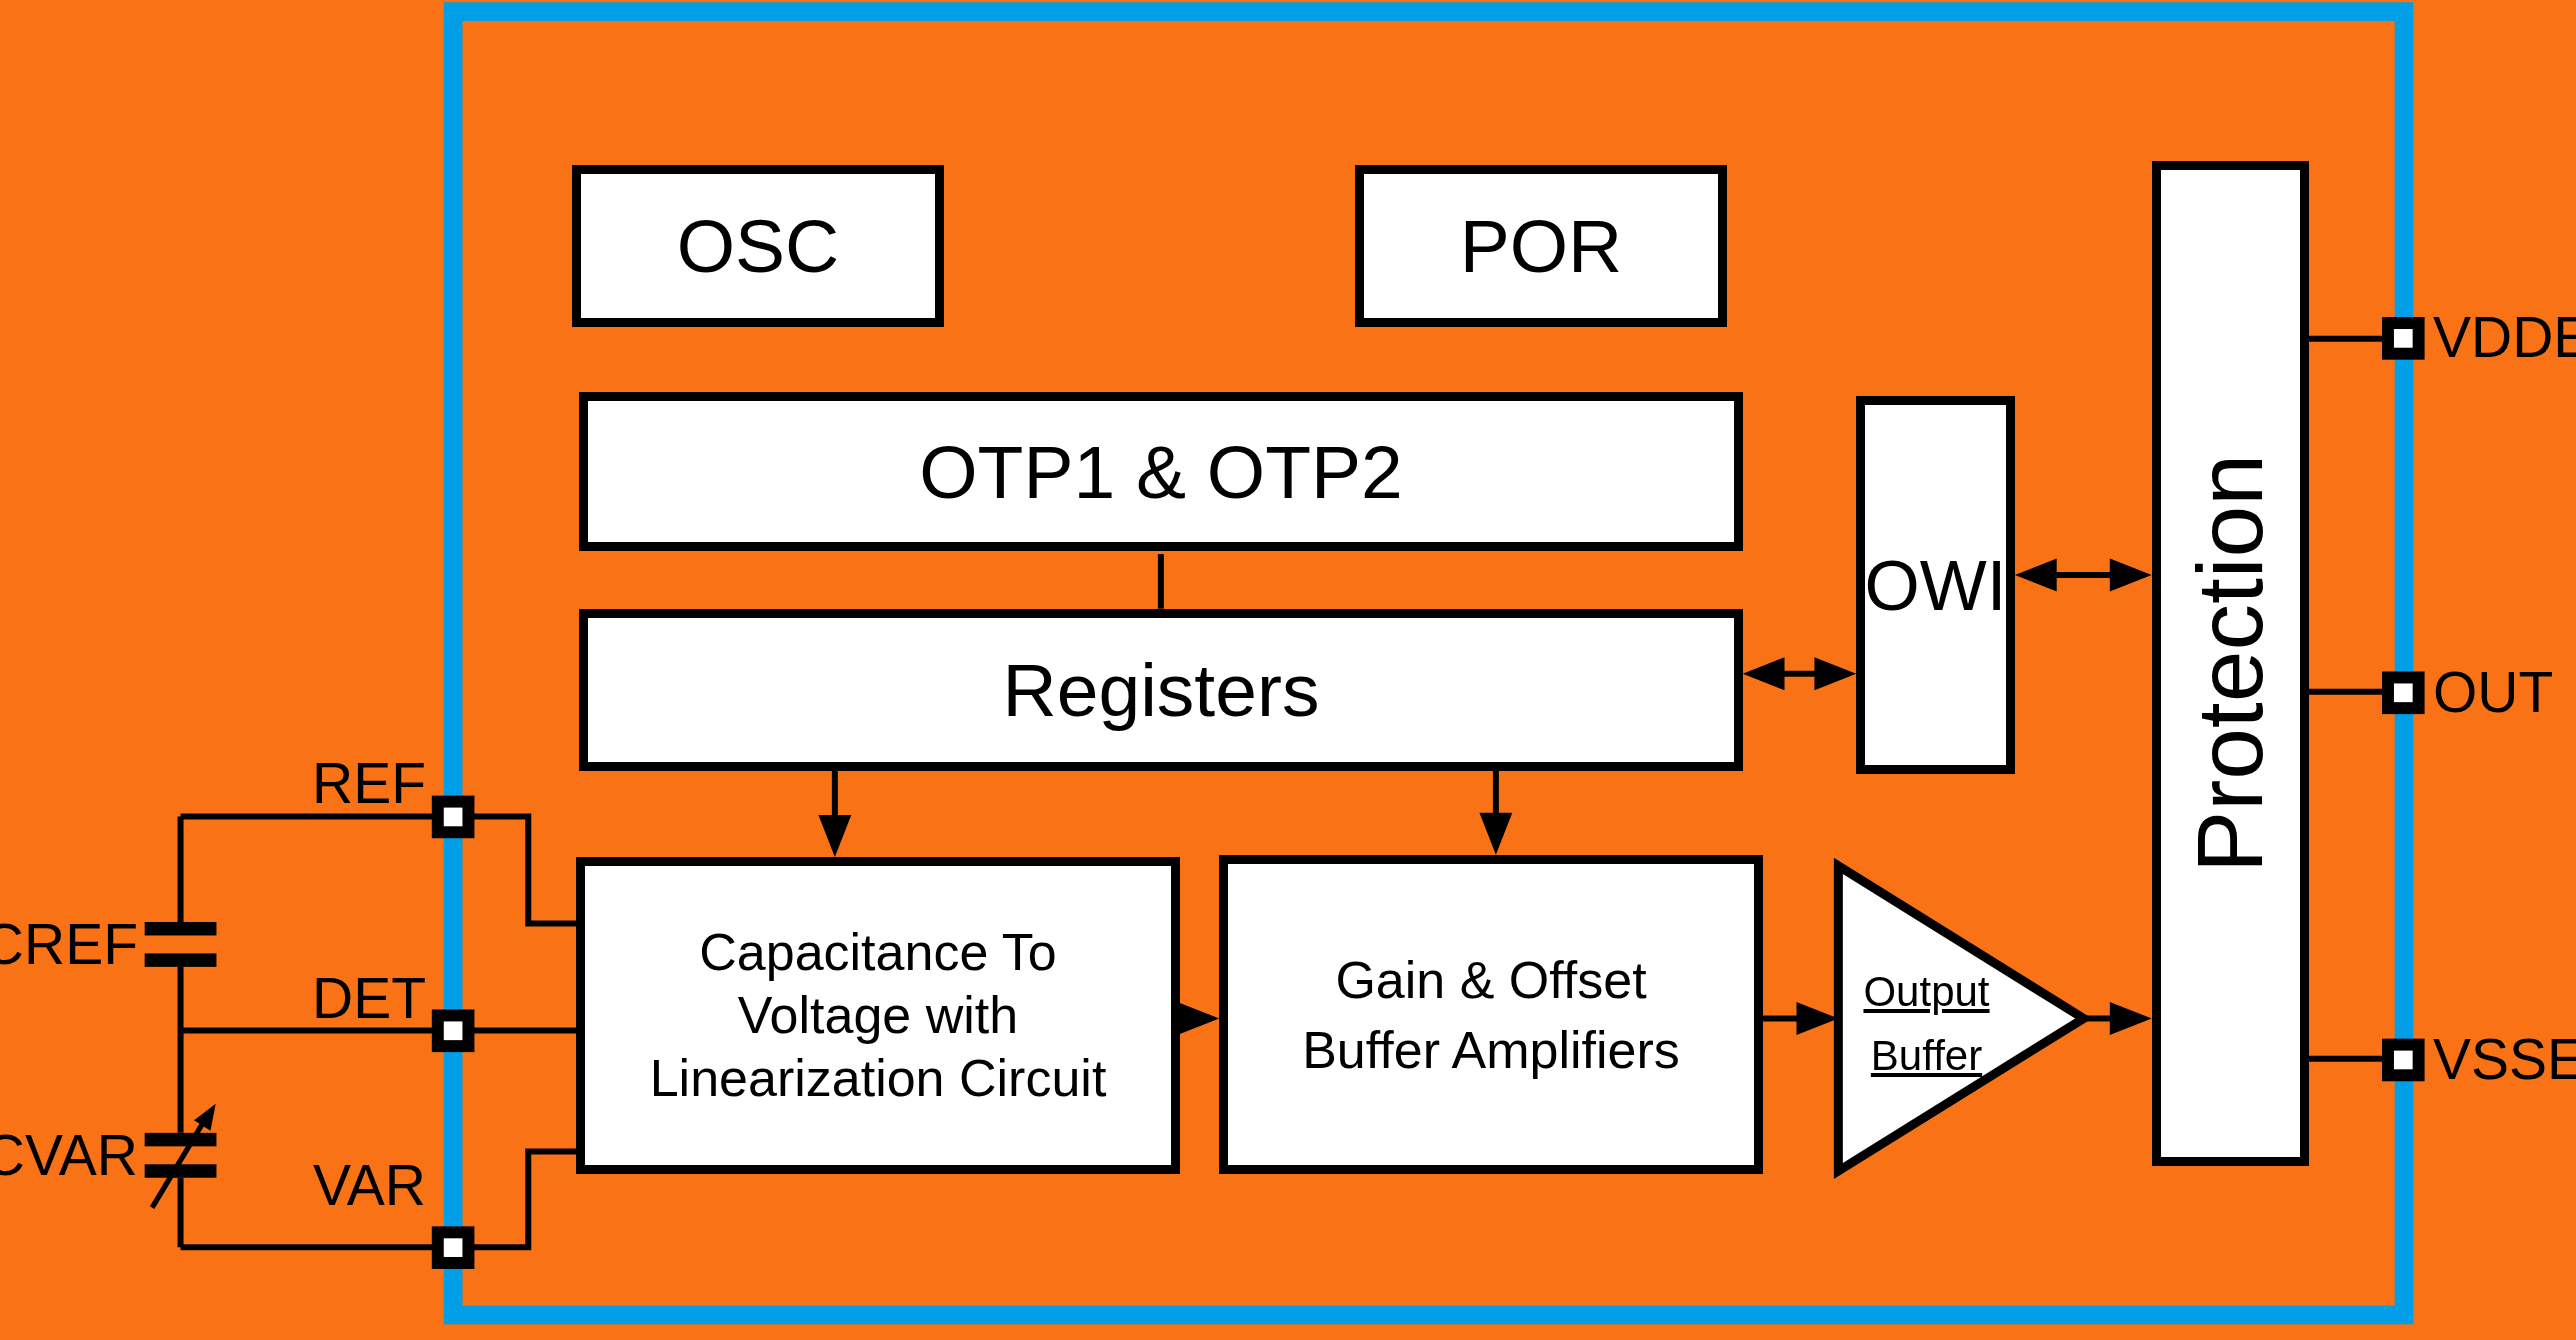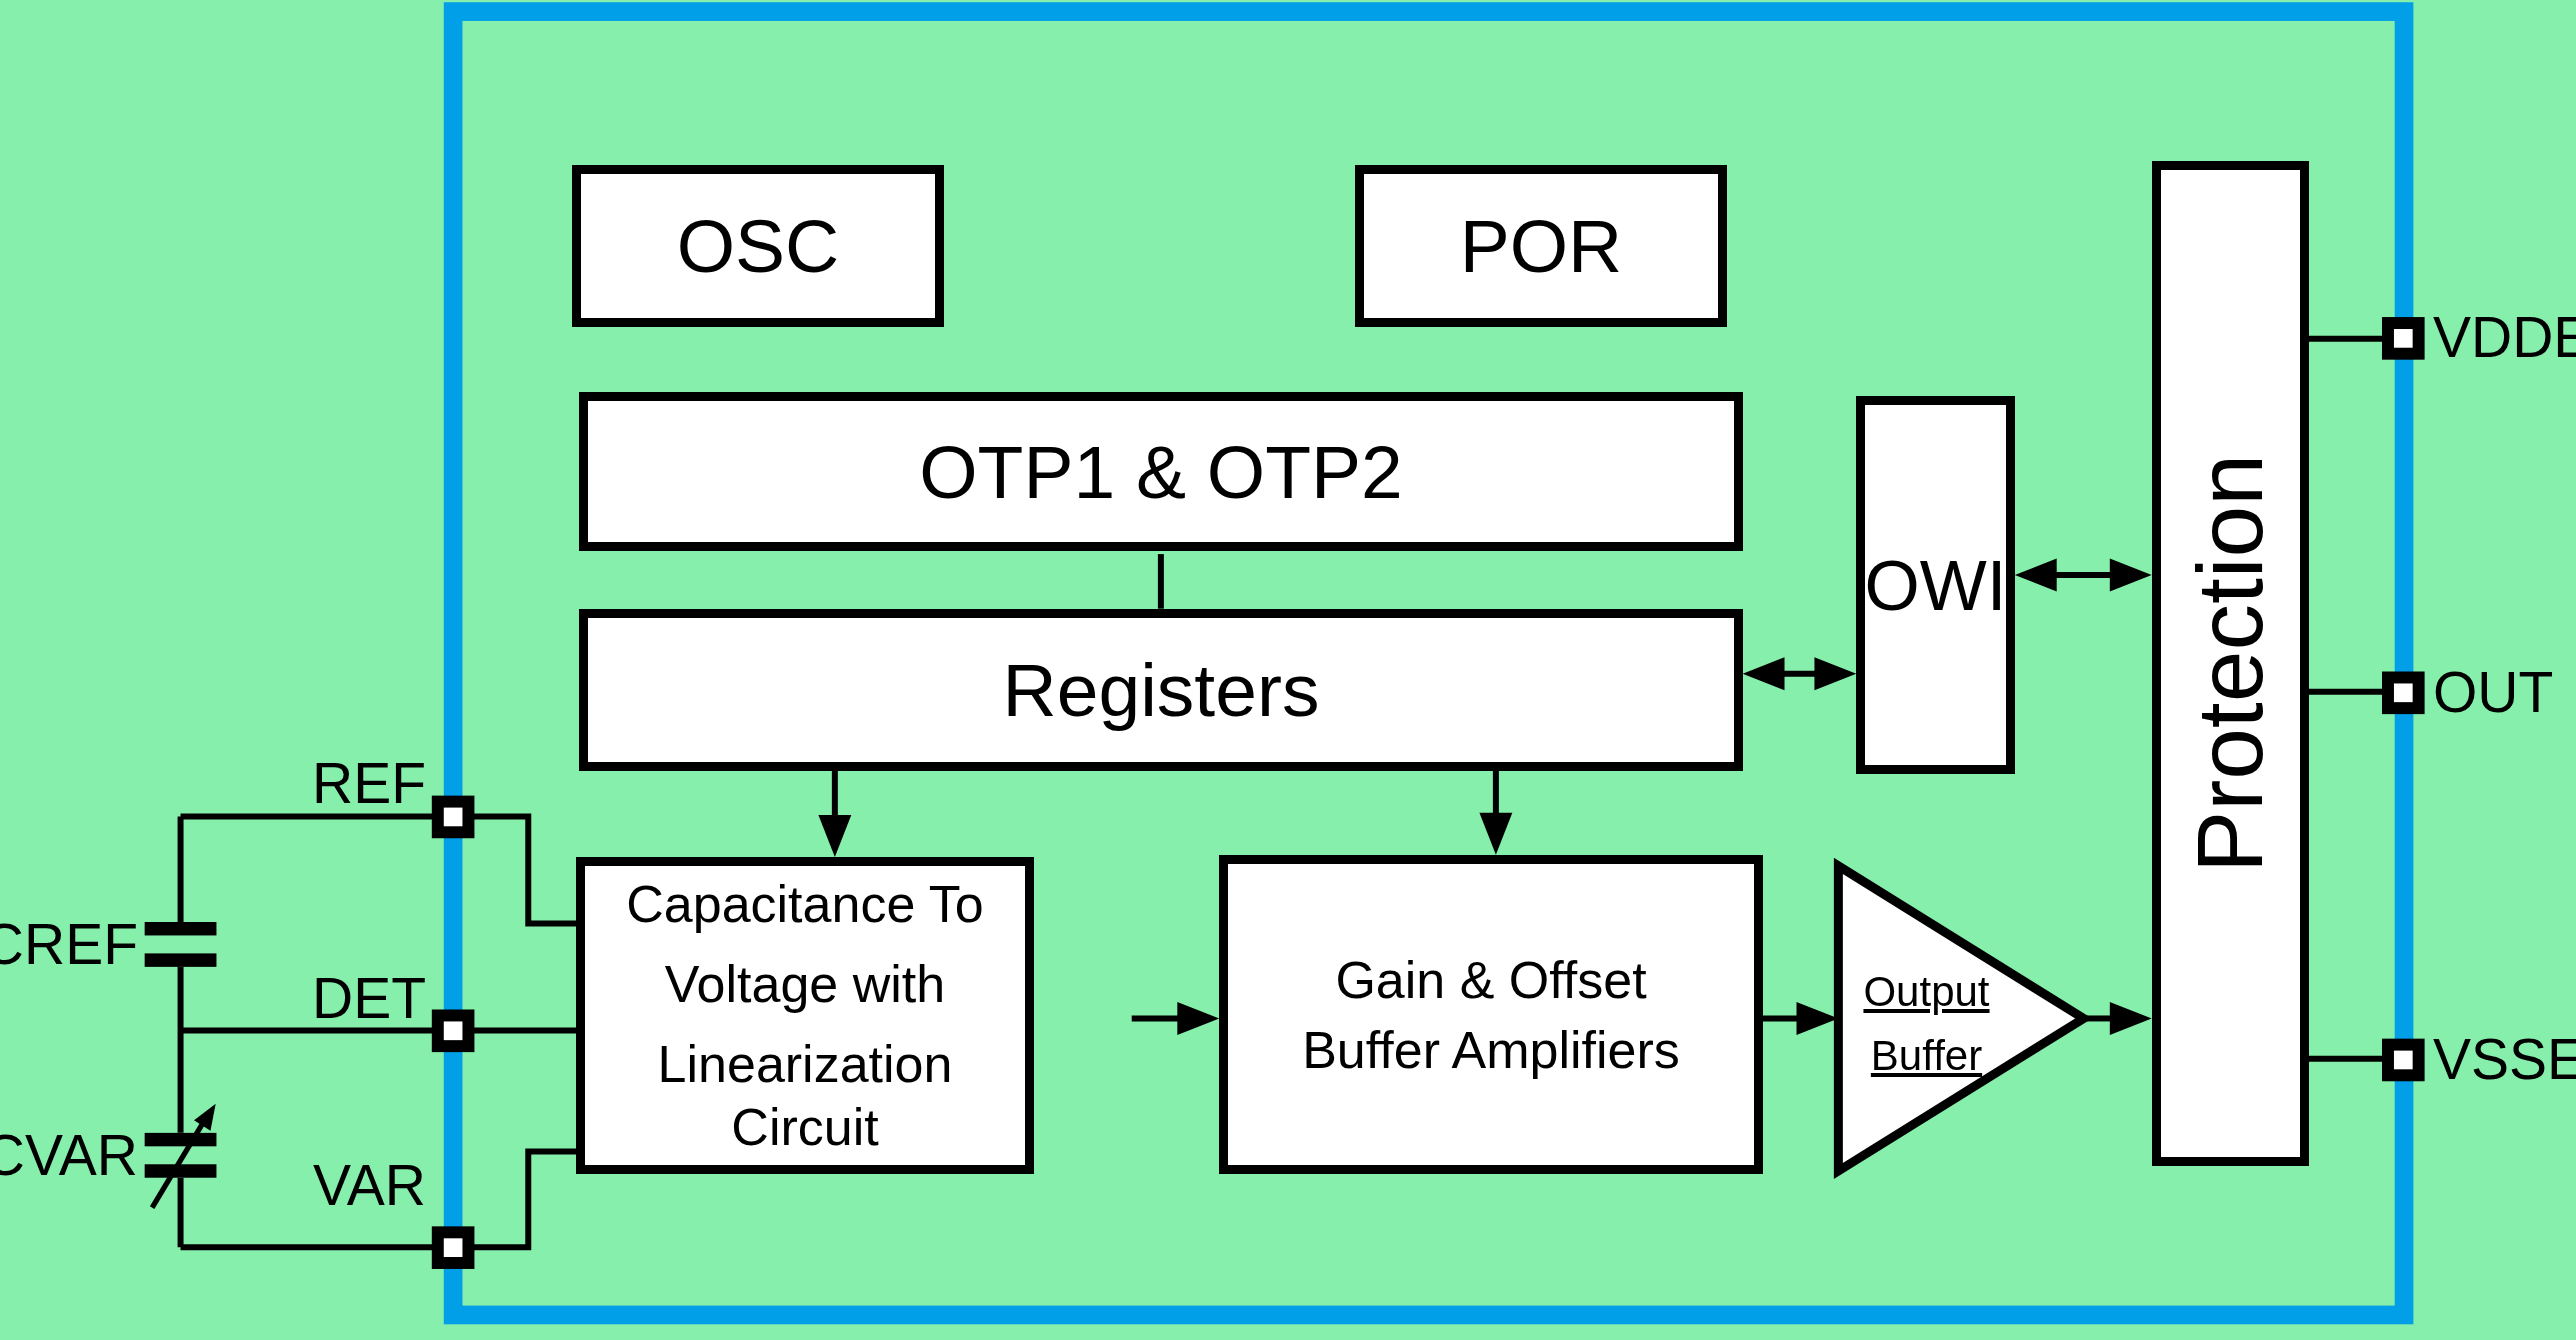--- a/index.html
+++ b/index.html
@@ -1,17 +1,17 @@
 <!DOCTYPE html>
 <html style="font-size:12px"><head>
 <meta charset="utf-8">
 <style>
   html,body{margin:0;padding:0;background:#fff;}
   .stage{
-    position:relative;width:2576px;height:1340px;background:#86efac;overflow:hidden;
+    position:relative;width:2576px;height:1340px;background:#f97316;overflow:hidden;
     font-family:"Liberation Sans", sans-serif;color:#000;
   }
   .layer{position:absolute;left:0;top:0;}
   .box{
     position:absolute;box-sizing:border-box;border:9px solid #000;background:#fff;
     display:flex;align-items:center;justify-content:center;text-align:center;
     color:#000;
   }
   .box .lbl{white-space:nowrap;}
   .col{flex-direction:column;}
@@ -106,21 +106,21 @@
   </div>
 
   <div class="box" style="left:1856px;top:396px;width:159px;height:378px;font-size:71px;">
     <span class="lbl">OWI</span>
   </div>
 
   <div class="box" style="left:2152px;top:161px;width:157px;height:1005px;font-size:93px;">
     <span class="vert">Protection</span>
   </div>
 
-  <div class="box col" style="left:576px;top:857px;width:458px;height:317px;font-size:52px;line-height:63px;gap:17px;">
+  <div class="box col" style="left:576px;top:857px;width:604px;height:317px;font-size:52px;line-height:63px;">
     <div>Capacitance To</div>
     <div>Voltage with</div>
     <div>Linearization Circuit</div>
   </div>
 
   <div class="box col" style="left:1219px;top:855px;width:544px;height:319px;font-size:52px;line-height:70px;">
     <div>Gain &amp; Offset</div>
     <div>Buffer Amplifiers</div>
   </div>
 

